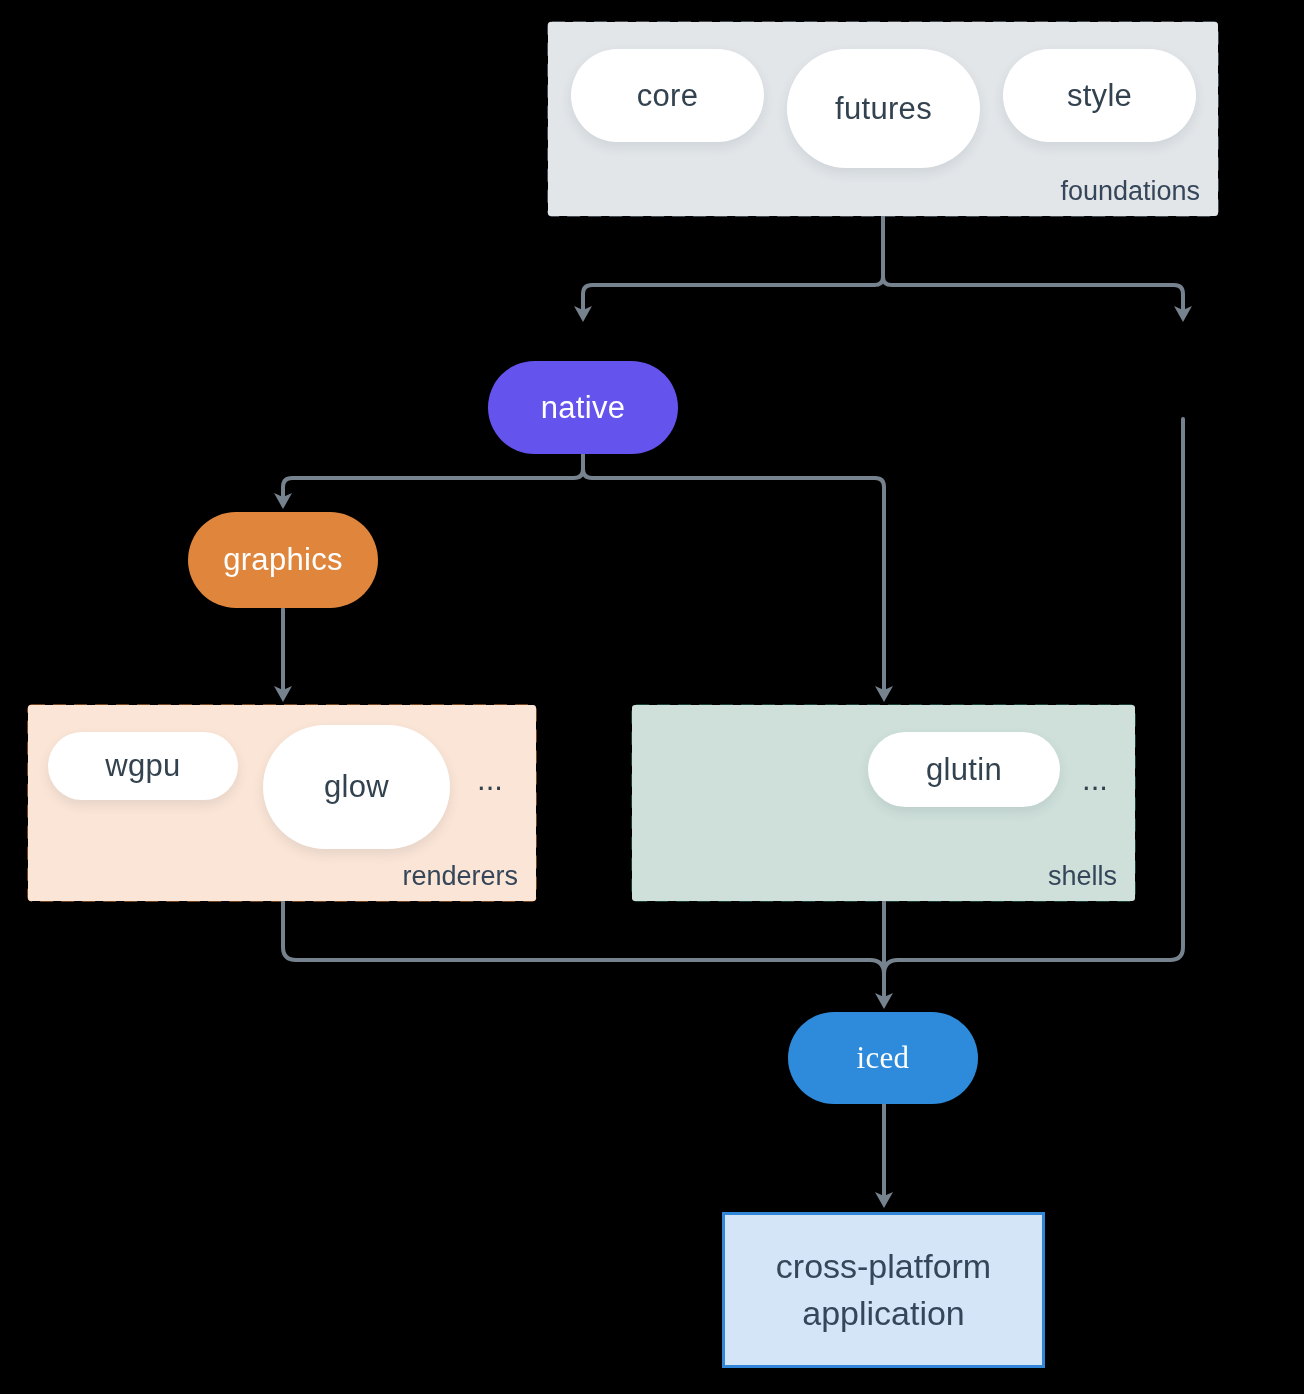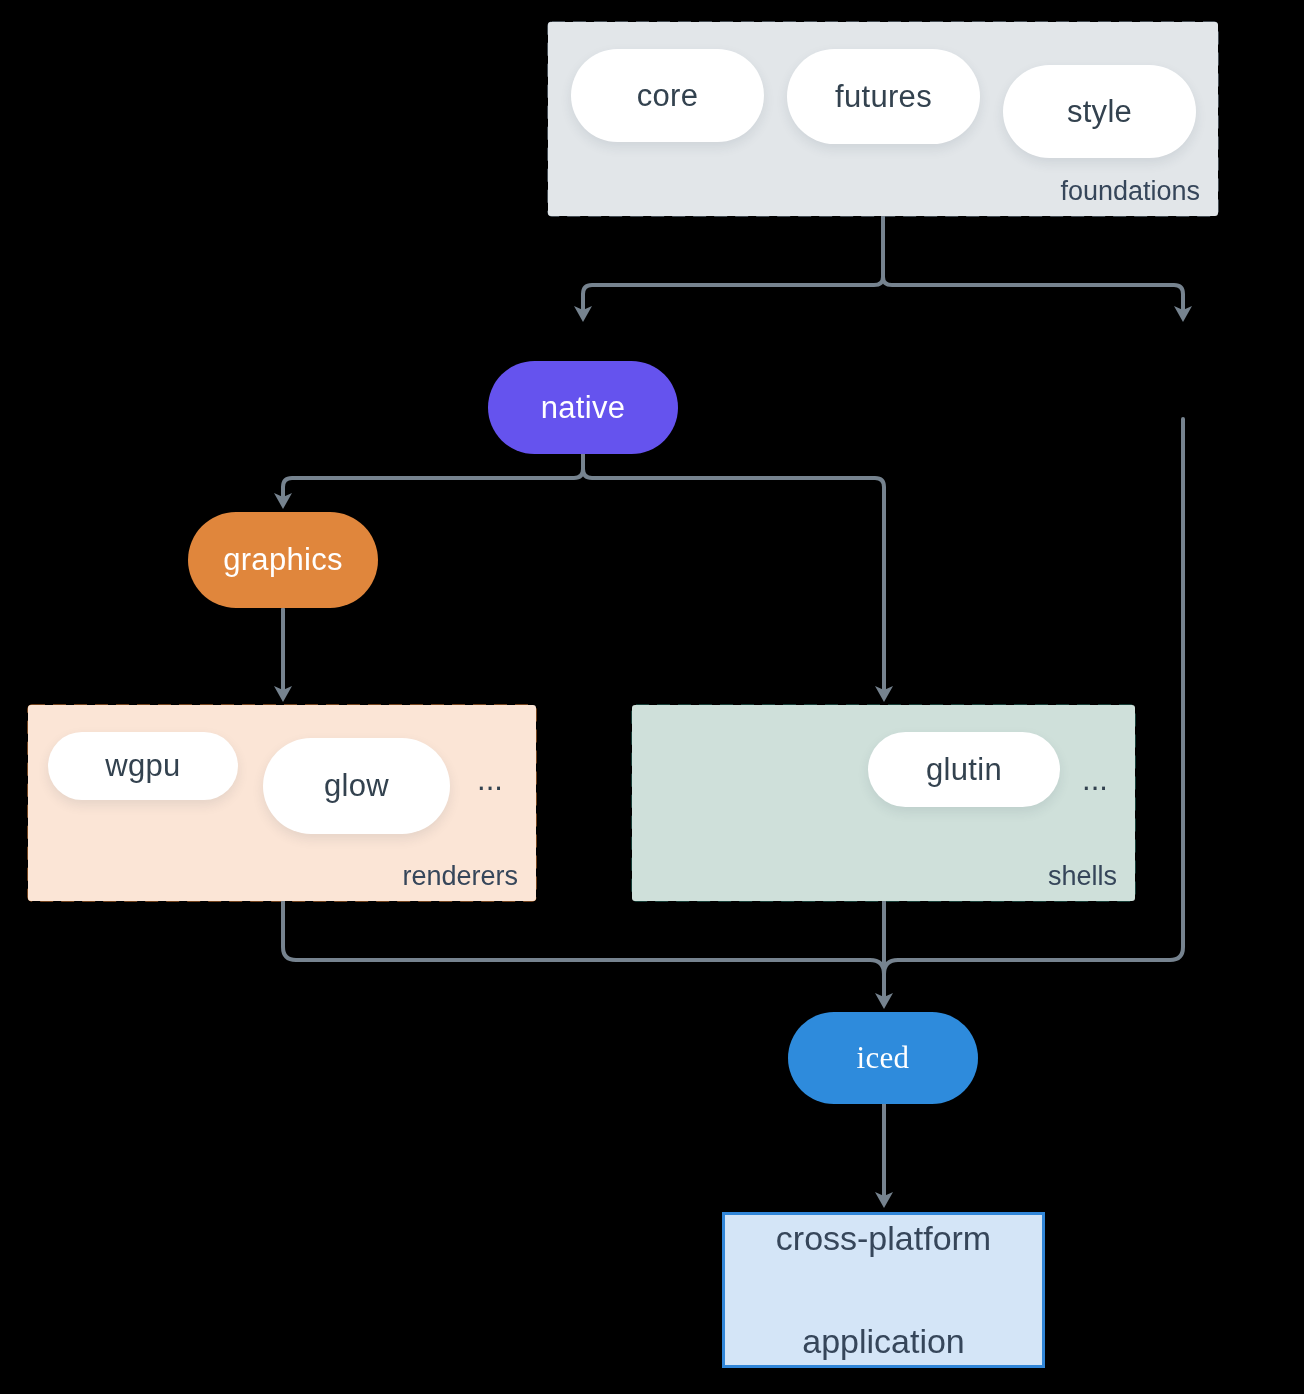--- a/index.html
+++ b/index.html
@@ -29,21 +29,21 @@
   .grouplabel{
     position:absolute;right:18px;bottom:9px;font-size:27px;color:var(--label-text);
   }
   .dots{
     position:absolute;display:flex;align-items:center;justify-content:center;
     font-size:31px;color:var(--ink);
   }
   .appbox{
     position:absolute;left:722px;top:1212px;width:323px;height:156px;
     background:var(--app-fill);border:3px solid var(--app-border);box-sizing:border-box;
-    display:flex;flex-direction:column;align-items:center;justify-content:space-between;
+    display:flex;flex-direction:column;align-items:center;justify-content:center;
     color:var(--label-text);font-size:34px;line-height:47px;
   }
 </style>
 </head>
 <body>
 
 <div class="canvas">
 
   <svg class="edges" viewBox="0 0 1304 1394">
 
@@ -68,32 +68,32 @@
     <path d="M 1183 419 L 1183 947 Q 1183 960 1170 960 L 898 960 Q 884 960 884 974"></path>
     <path d="M 884 901 L 884 1000"></path>
     <polygon points="875,993 884,997 893,993 884,1009"></polygon>
 
     <path d="M 884 1104 L 884 1199"></path>
     <polygon points="875,1192 884,1196 893,1192 884,1208"></polygon>
   </svg>
 
   <div class="groupbox box-foundations">
     <div class="pill white" style="left:23px;top:27px;width:193px;height:93px;">core</div>
-    <div class="pill white" style="left:239px;top:27px;width:193px;height:95px;">futures</div>
-    <div class="pill white" style="left:455px;top:27px;width:193px;height:93px;margin-top:16px;">style</div>
+    <div class="pill white" style="left:239px;top:27px;width:193px;height:119px;">futures</div>
+    <div class="pill white" style="left:455px;top:27px;width:193px;height:93px;">style</div>
     <div class="grouplabel">foundations</div>
   </div>
 
   <div class="pill purple" style="left:488px;top:325px;width:190px;height:93px;margin-top:36px;">native</div>
 
   <div class="pill orange" style="left:188px;top:512px;width:190px;height:96px;">graphics</div>
 
   <div class="groupbox box-renderers">
     <div class="pill white" style="left:20px;top:27px;width:190px;height:68px;">wgpu</div>
-    <div class="pill white" style="left:235px;top:33px;width:187px;height:96px;">glow</div>
+    <div class="pill white" style="left:235px;top:20px;width:187px;height:124px;">glow</div>
     <div class="dots" style="left:422px;top:27px;width:80px;height:96px;">...</div>
     <div class="grouplabel">renderers</div>
   </div>
 
   <div class="groupbox box-shells">
     <div class="pill white" style="left:236px;top:27px;width:192px;height:75px;">glutin</div>
     <div class="dots" style="left:423px;top:27px;width:80px;height:96px;">...</div>
     <div class="grouplabel">shells</div>
   </div>
 

